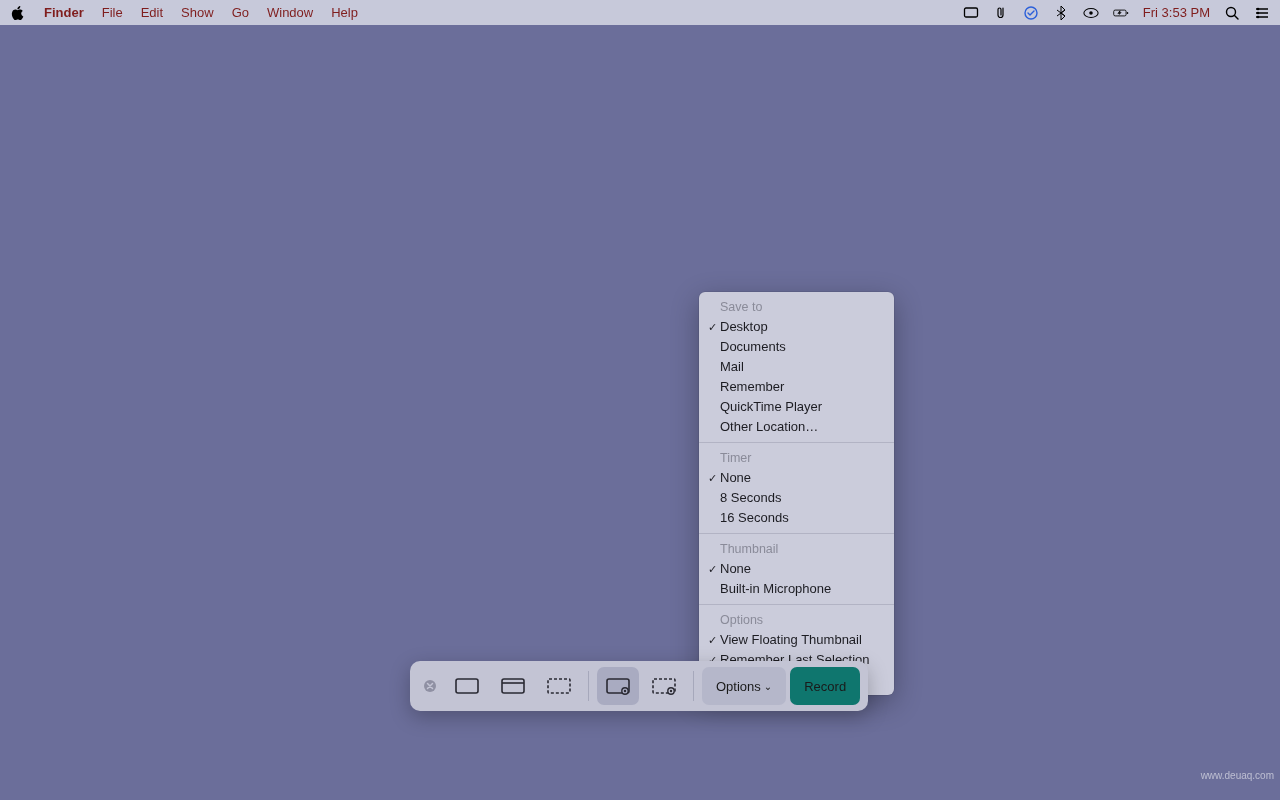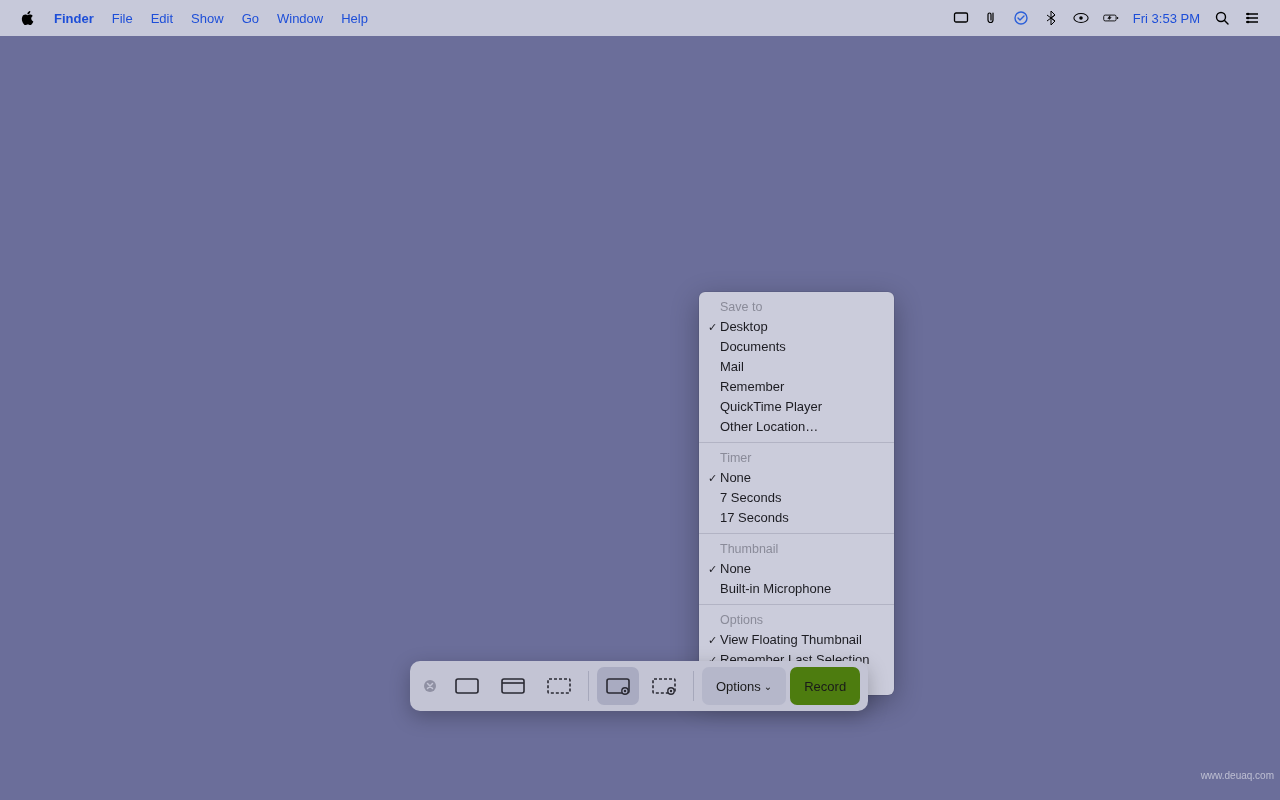--- a/index.html
+++ b/index.html
@@ -1,24 +1,24 @@
 <!DOCTYPE html>
 <html><head>
 <meta charset="utf-8">
 <style>
   * { margin: 0; padding: 0; box-sizing: border-box; font-family: -apple-system, "Helvetica Neue", Arial, sans-serif; }
   html, body { width: 1280px; height: 800px; overflow: hidden; }
   body { background: #6b6e9a; position: relative; }
 
   
   .menubar {
-    position: absolute; top: 0; left: 0; right: 0; height: 36px;
+    position: absolute; top: 0; left: 0; right: 0; height: 25px;
     background: #c7c9da;
     display: flex; align-items: center; justify-content: space-between;
-    padding: 0 20px; font-size: 13px; color: #1d4ed8;
+    padding: 0 10px; font-size: 13px; color: #7f1d1d;
   }
   .menubar-left, .menubar-right { display: flex; align-items: center; gap: 18px; }
   .menubar-left .app { font-weight: 600; }
   .menubar-right { gap: 14px; margin-left: 40px; }
   .menubar svg { width: 16px; height: 16px; display: block; }
   .apple { width: 14px; height: 14px; }
 
   
   .toolbar {
     position: absolute; left: 410px; top: 661px;
@@ -35,21 +35,21 @@
   .tb-btn.selected { background: #a9abc1; }
   .tb-close { width: 24px; }
   .tb-close svg { width: 14px; height: 14px; }
   .tb-sep { width: 1px; height: 30px; background: #a6a8bb; margin: 0 6px; }
   .tb-text-btn {
     height: 38px; padding: 0 14px; border-radius: 7px;
     display: flex; align-items: center; font-size: 13px; color: #1a1a1a;
     margin: 0 2px;
   }
   .tb-text-btn.options { background: #b5b7ca; }
-  .tb-text-btn.record { background: #4d7c0f; }
+  .tb-text-btn.record { background: #0f766e; }
   .chev { margin-left: 3px; font-size: 10px; }
 
   
   .popup {
     position: absolute; left: 699px; top: 292px; width: 195px;
     background: #cbccdb; border-radius: 6px;
     box-shadow: 0 8px 28px rgba(0,0,0,0.3), 0 0 0 0.5px rgba(0,0,0,0.12);
     padding: 5px 0; font-size: 13px;
   }
   .popup-header {
@@ -164,25 +164,25 @@
       <span>Other Location…</span>
     </div>
   <div class="popup-sep"></div>
   <div class="popup-header">Timer</div>
   <div class="popup-item">
       <span class="check">✓</span>
       <span>None</span>
     </div>
   <div class="popup-item">
       <span class="check"></span>
-      <span>7 Seconds</span>
-    </div>
-  <div class="popup-item">
-      <span class="check"></span>
-      <span>17 Seconds</span>
+      <span>8 Seconds</span>
+    </div>
+  <div class="popup-item">
+      <span class="check"></span>
+      <span>16 Seconds</span>
     </div>
   <div class="popup-sep"></div>
   <div class="popup-header">Thumbnail</div>
   <div class="popup-item">
       <span class="check">✓</span>
       <span>None</span>
     </div>
   <div class="popup-item">
       <span class="check"></span>
       <span>Built-in Microphone</span>

